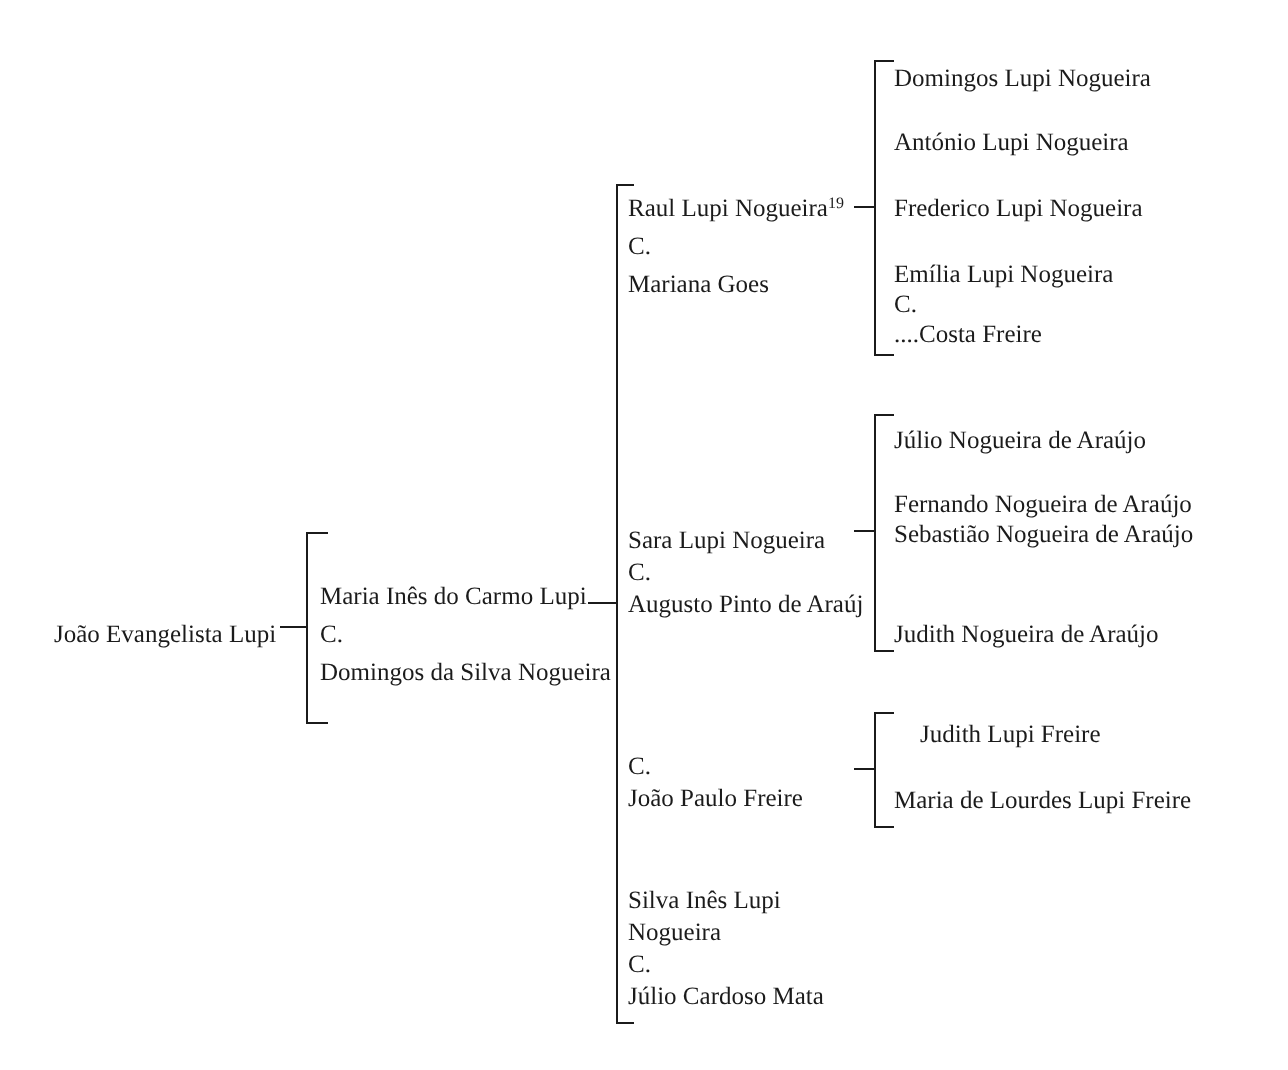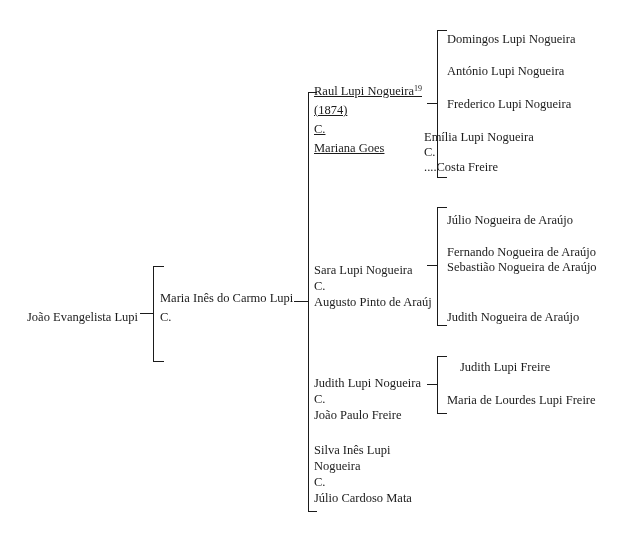--- a/index.html
+++ b/index.html
@@ -51,41 +51,41 @@
 
   <div class="t" style="left:27px; top:309px;">João Evangelista Lupi</div>
 
   <div class="dash" style="left:140px; top:313px; width:13px;"></div>
 
   <div class="bracket" style="left:153px; top:266px; width:10px; height:94px;"></div>
 
   <div class="t lh19" style="left:160px; top:289px;">
     <div>Maria Inês do Carmo Lupi</div>
     <div>C.</div>
+    <div>Domingos da Silva Nogueira</div>
   </div>
 
   <div class="dash" style="left:294px; top:301px; width:14px;"></div>
 
   <div class="bracket" style="left:308px; top:92px; width:8px; height:418px;"></div>
 
-  <div class="t lh19" style="left:314px; top:82px;text-decoration:underline;">
+  <div class="t lh19" style="left:314px; top:95px;">
     <div><span>Raul Lupi Nogueira</span><sup class="fn">19</sup></div>
-    <div>(1874)</div>
     <div>C.</div>
     <div>Mariana Goes</div>
   </div>
 
   <div class="dash" style="left:427px; top:103px; width:10px;"></div>
 
   <div class="bracket" style="left:437px; top:30px; width:9px; height:146px;"></div>
 
   <div class="t" style="left:447px; top:31px;">Domingos Lupi Nogueira</div>
   <div class="t" style="left:447px; top:63px;text-align:center;">António Lupi Nogueira</div>
   <div class="t" style="left:447px; top:96px;">Frederico Lupi Nogueira</div>
-  <div class="t lh15" style="left:424px; top:130px;">
+  <div class="t lh15" style="left:447px; top:130px;">
     <div>Emília Lupi Nogueira</div>
     <div>C.</div>
     <div>....Costa Freire</div>
   </div>
 
   <div class="t lh16" style="left:314px; top:262px;">
     <div>Sara Lupi Nogueira</div>
     <div>C.</div>
     <div>Augusto Pinto de Araúj</div>
   </div>
@@ -93,21 +93,20 @@
   <div class="dash" style="left:427px; top:265px; width:10px;"></div>
 
   <div class="bracket" style="left:437px; top:207px; width:9px; height:117px;"></div>
 
   <div class="t" style="left:447px; top:212px;">Júlio Nogueira de Araújo</div>
   <div class="t" style="left:447px; top:244px;">Fernando Nogueira de Araújo</div>
   <div class="t" style="left:447px; top:259px;">Sebastião Nogueira de Araújo</div>
   <div class="t" style="left:447px; top:309px;font-family:Liberation Serif, serif;">Judith Nogueira de Araújo</div>
 
   <div class="t lh16" style="left:314px; top:375px;">
-    <div>Judith Lupi Nogueira</div>
     <div>C.</div>
     <div>João Paulo Freire</div>
   </div>
 
   <div class="dash" style="left:427px; top:384px; width:10px;"></div>
 
   <div class="bracket" style="left:437px; top:356px; width:9px; height:56px;"></div>
 
   <div class="t" style="left:460px; top:359px;">Judith Lupi Freire</div>
   <div class="t" style="left:447px; top:392px;">Maria de Lourdes Lupi Freire</div>

